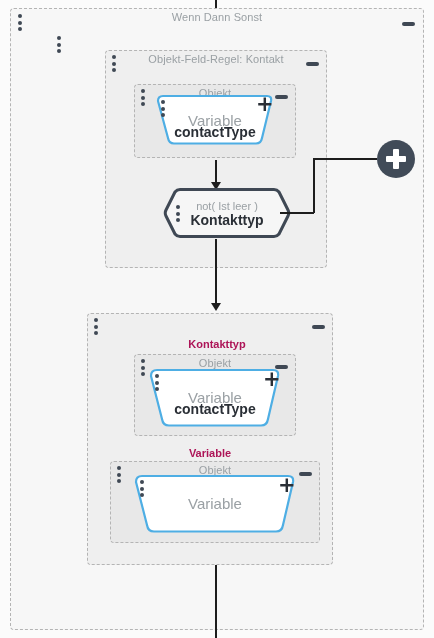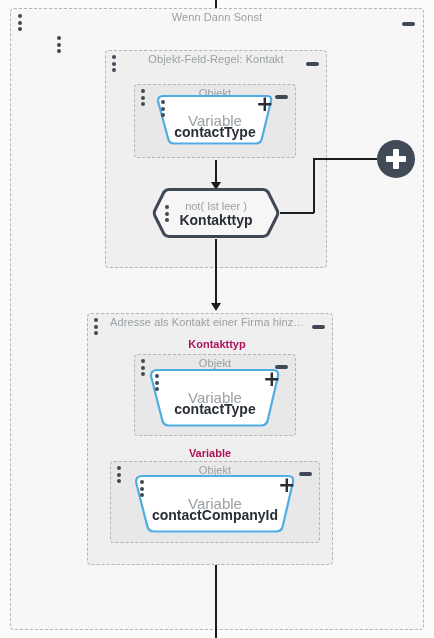--- a/index.html
+++ b/index.html
@@ -238,21 +238,21 @@
         <i></i>
       </div>
     <div class="plus" style="right:8px; top:4px;">+</div>
     <div class="tlabel" style="top:18px;">Variable</div>
     <div class="tvalue" style="top:30px;">contactType</div>
   </div>
 
   <div class="conn v" style="left:215px; top:160px; height:26px;"></div>
   <div class="arrowhead" style="left:211px; top:182px;"></div>
 
-  <div class="hexwrap" style="left:151px; top:187px; width:130px; height:52px;">
+  <div class="hexwrap" style="left:162px; top:187px; width:130px; height:52px;">
     <svg width="130" height="52" viewBox="0 0 130 52">
       <path d="M 18 2.5 L 112 2.5 Q 115 2.5 117 5 L 126 23 Q 127.5 26 126 29 L 117 47 Q 115 49.5 112 49.5 L 18 49.5 Q 15 49.5 13 47 L 4 29 Q 2.5 26 4 23 L 13 5 Q 15 2.5 18 2.5 Z" fill="#f6f6f6" stroke="#3f4854" stroke-width="3" stroke-linejoin="round"></path>
     </svg>
     <div class="dots" style="left:13px; top:18px;">
         <i></i>
         <i></i>
         <i></i>
       </div>
     <div class="hlabel" style="top:13px;">not( Ist leer )</div>
     <div class="hvalue" style="top:25px;">Kontakttyp</div>
@@ -261,21 +261,20 @@
   <div class="conn h" style="left:280px; top:212px; width:34px;"></div>
   <div class="conn v" style="left:313px; top:158px; height:55px;"></div>
   <div class="conn h" style="left:313px; top:158px; width:64px;"></div>
 
   <div class="addbtn" style="left:377px; top:140px;"></div>
 
   <div class="conn v" style="left:215px; top:239px; height:68px;"></div>
   <div class="arrowhead" style="left:211px; top:303px;"></div>
 
   <div class="box lvl1" style="left:87px; top:313px; width:246px; height:252px;">
-    <div class="box-title left">Adresse als Kontakt einer Firma hinzufü...</div>
     <div class="dots" style="left:5px; top:4px;">
         <i></i>
         <i></i>
         <i></i>
       </div>
     <div class="minus" style="right:7px; top:11px;"></div>
   </div>
 
   <div class="tag" style="left:137px; top:338px; width:160px;">Kontakttyp</div>
 
@@ -319,18 +318,17 @@
     <svg width="174" height="60" viewBox="0 0 174 60">
       <path d="M 8 8 Q 8 2 14 2 L 160 2 Q 166 2 165 8 L 155 51 Q 154 57.5 148 57.5 L 26 57.5 Q 20 57.5 19 51 Z" fill="#ffffff" stroke="#4eaee4" stroke-width="2.2" stroke-linejoin="round"></path>
     </svg>
     <div class="dots" style="left:11px; top:6px;">
         <i></i>
         <i></i>
         <i></i>
       </div>
     <div class="plus" style="right:10px; top:5px;">+</div>
     <div class="tlabel" style="top:21px;">Variable</div>
-    <div class="tvalue" style="top:33px;">contactCompanyId</div>
   </div>
 
   <div class="conn v" style="left:215px; top:565px; height:73px;"></div>
 
 </div>
 
 </body></html>

